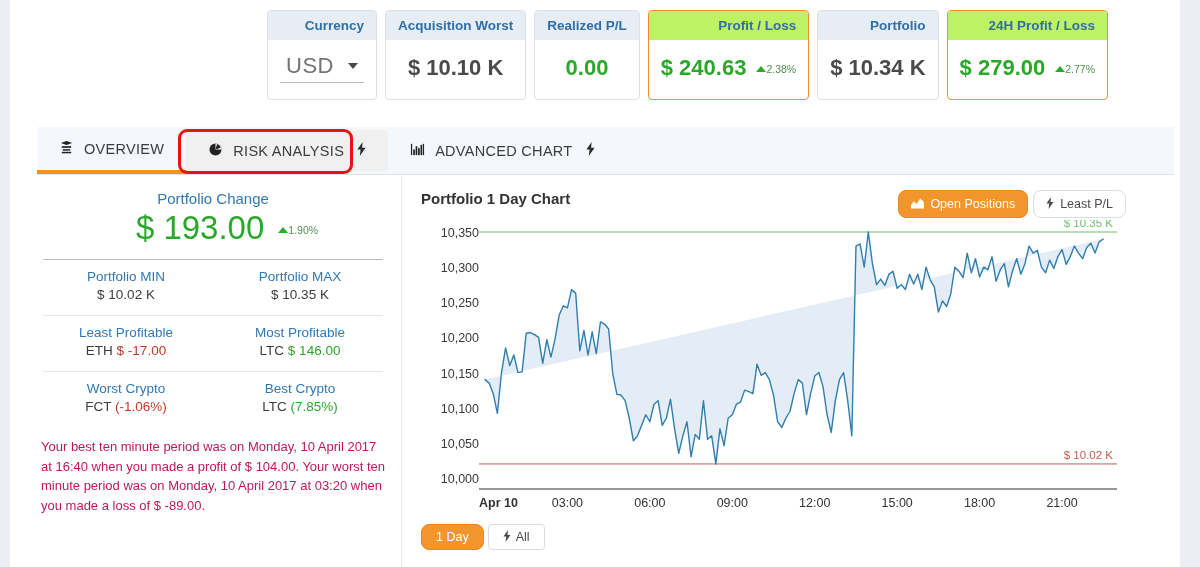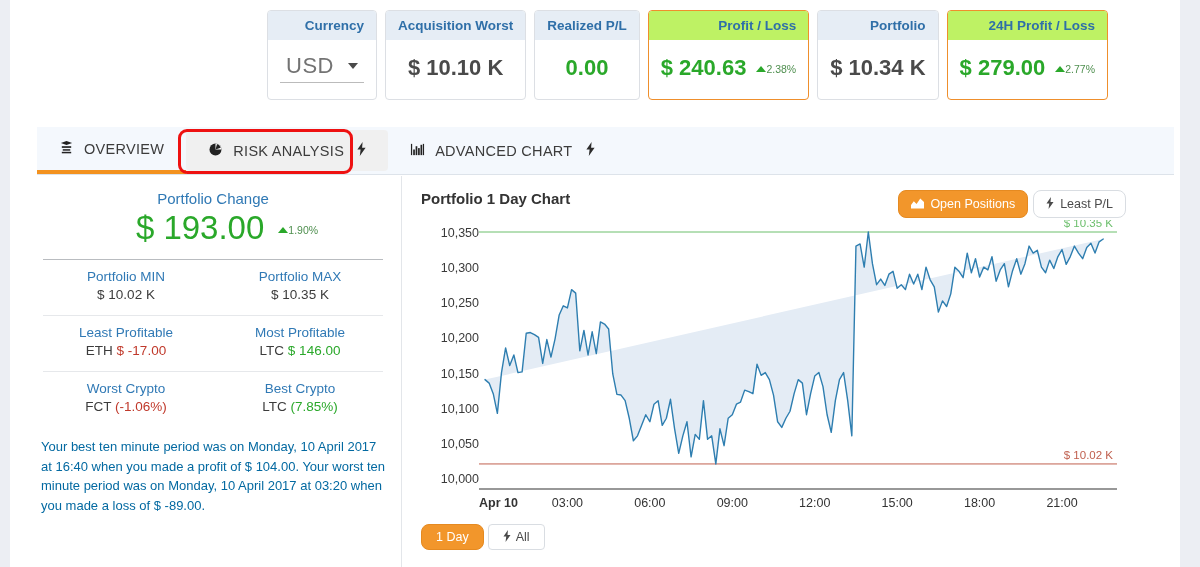--- a/index.html
+++ b/index.html
@@ -176,21 +176,21 @@
   }
   .mini-label { color: #3079b5; font-size: 13.5px; margin-bottom: 3px; }
   .mini-val { font-size: 13.5px; color: #3c3c3c; }
   .green-t { color: #2aa82a; }
   .red-t { color: #c0392b; }
 
   .desc {
     margin-top: 14px;
     font-size: 13px;
     line-height: 1.5;
-    color: #0369a1;
+    color: #be185d;
     padding: 0 2px;
   }
 
   
   .chart-area {
     position: absolute;
     left: 385px; top: 176px;
     width: 759px; height: 391px;
   }
   .chart-head {

